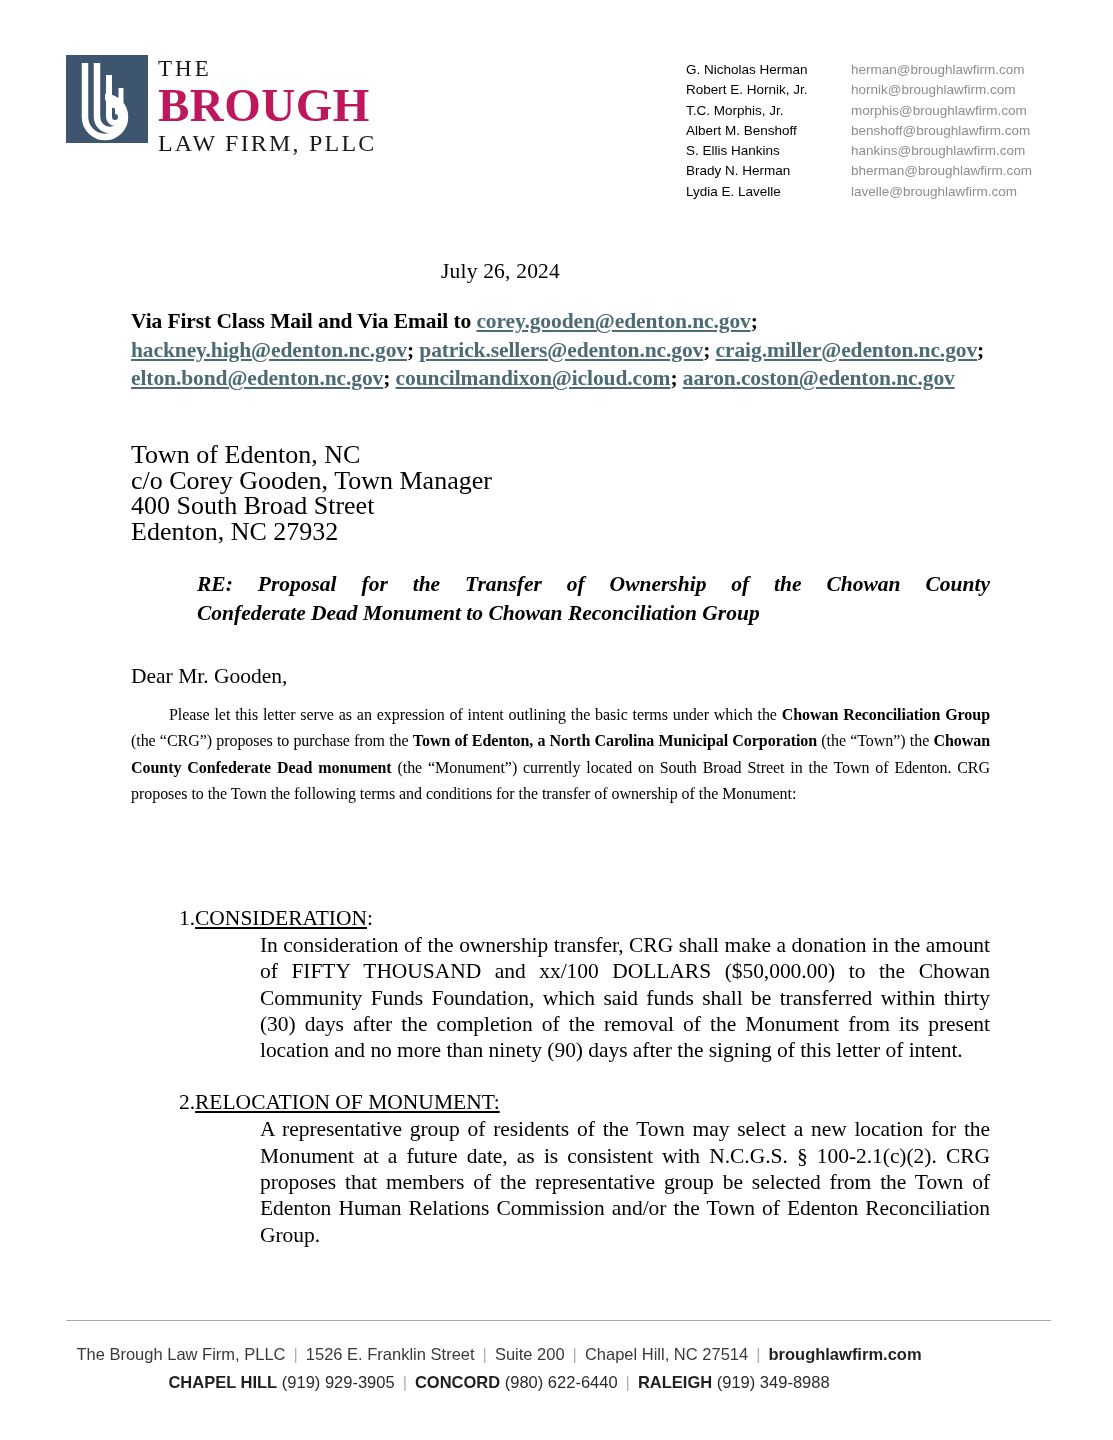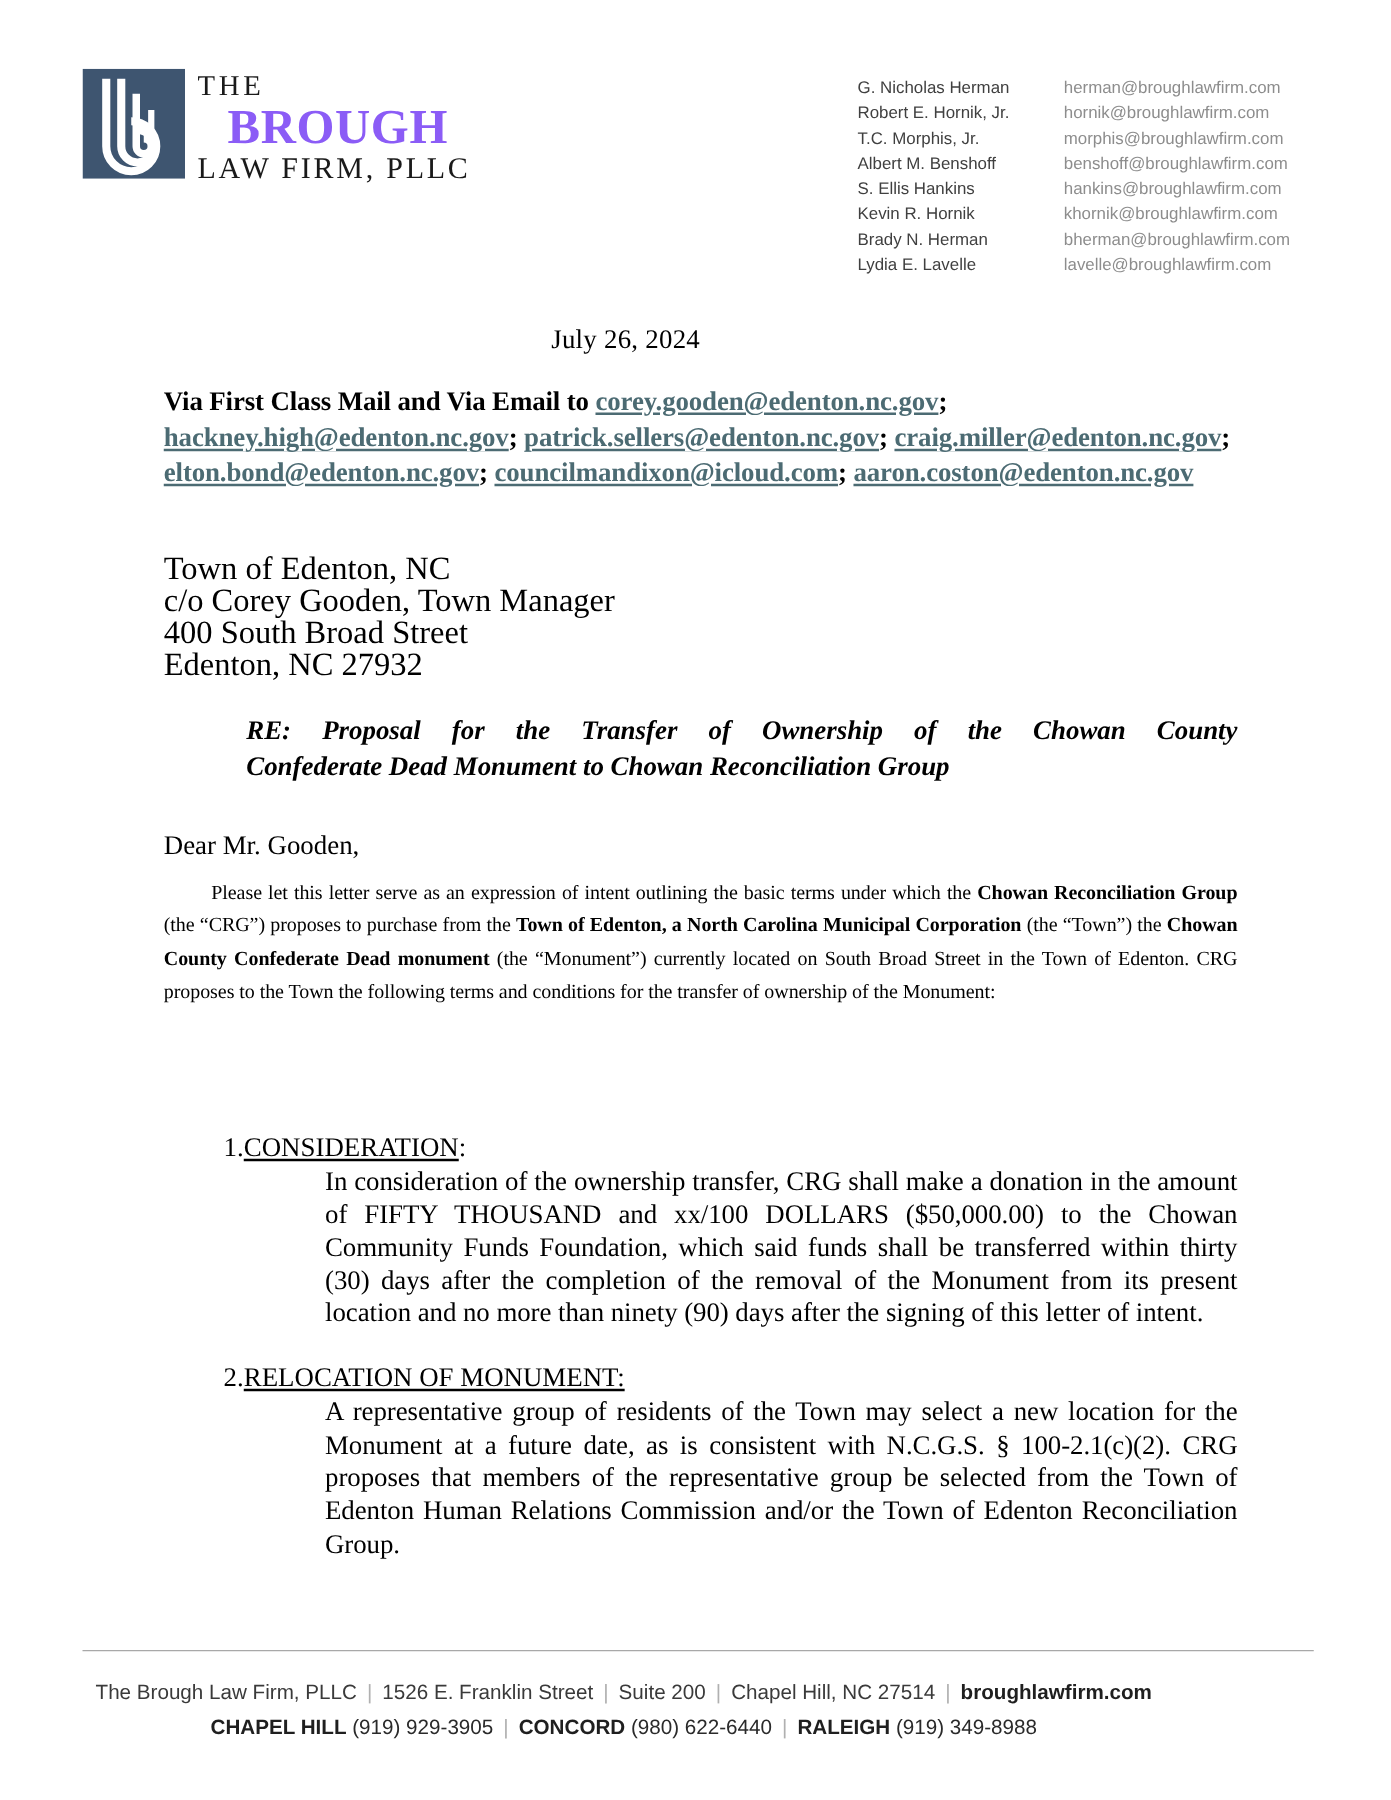--- a/index.html
+++ b/index.html
@@ -44,28 +44,27 @@
   .logo-the {
     font-family: "Liberation Serif", "DejaVu Serif", serif;
     font-size: 23px;
     letter-spacing: 3px;
     color: #1a1a1a;
     display: block;
     line-height: 1.05;
   }
   .logo-brough {
     font-family: "Liberation Serif", "DejaVu Serif", serif;
-    font-size: 39px;
+    font-size: 47px;
     font-weight: bold;
     letter-spacing: 0.5px;
-    color: #8b5cf6;
+    color: #be185d;
     display: block;
     line-height: 1.0;
     margin-top: 1px;
-    margin-left: 24px;
   }
   .logo-firm {
     font-family: "Liberation Serif", "DejaVu Serif", serif;
     font-size: 24px;
     letter-spacing: 2.2px;
     color: #1a1a1a;
     display: block;
     line-height: 1.05;
     margin-top: 2px;
   }
@@ -78,21 +77,21 @@
   }
   .att-row {
     display: flex;
     line-height: 20.3px;
     white-space: nowrap;
   }
   .att-name {
     width: 165px;
     flex: 0 0 165px;
     font-size: 13.5px;
-    color: #404040;
+    color: #000000;
     font-weight: 500;
   }
   .att-email {
     font-size: 13.5px;
     color: #8d8d8d;
   }
 
   
   .page-body {
     position: absolute;
@@ -295,24 +294,20 @@
     </div>
     <div class="att-row">
       <span class="att-name">Albert M. Benshoff</span>
       <span class="att-email">benshoff@broughlawfirm.com</span>
     </div>
     <div class="att-row">
       <span class="att-name">S. Ellis Hankins</span>
       <span class="att-email">hankins@broughlawfirm.com</span>
     </div>
     <div class="att-row">
-      <span class="att-name">Kevin R. Hornik</span>
-      <span class="att-email">khornik@broughlawfirm.com</span>
-    </div>
-    <div class="att-row">
       <span class="att-name">Brady N. Herman</span>
       <span class="att-email">bherman@broughlawfirm.com</span>
     </div>
     <div class="att-row">
       <span class="att-name">Lydia E. Lavelle</span>
       <span class="att-email">lavelle@broughlawfirm.com</span>
     </div>
   </div>
 </div>
 

